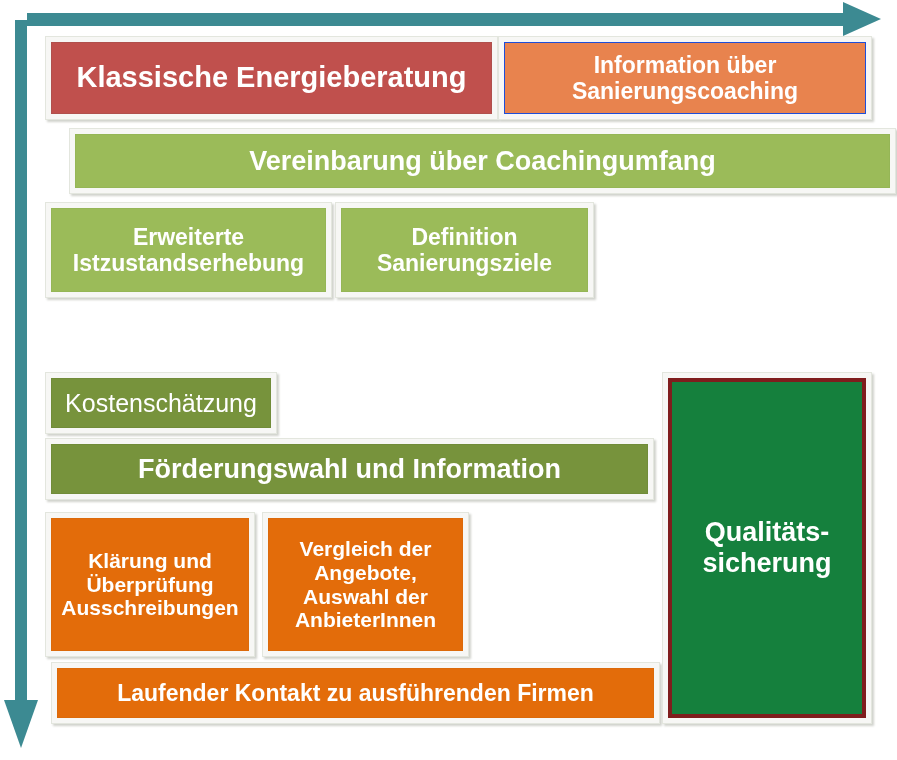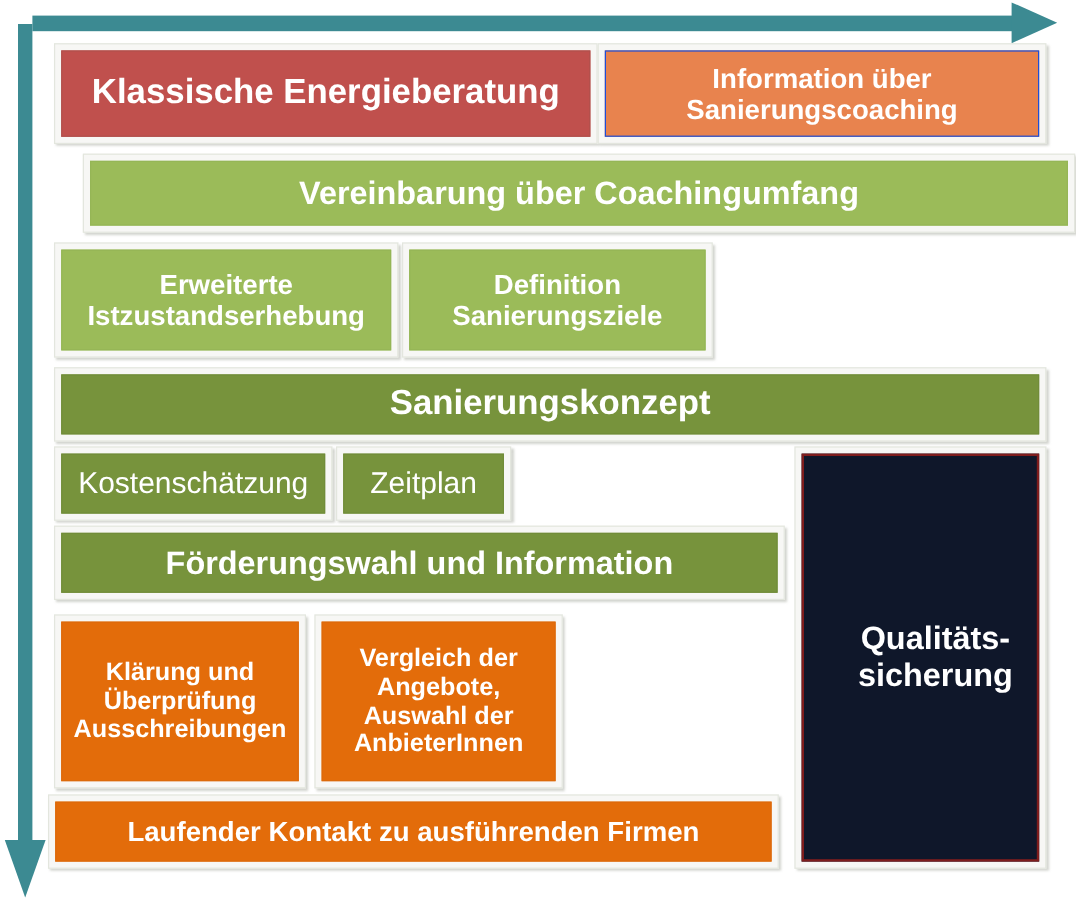--- a/index.html
+++ b/index.html
@@ -79,21 +79,21 @@
     line-height: 1.14;
     padding: 2px 20px;
     overflow: hidden;
   }
 
   .c-red    { background: #C0504D; border: 1px solid #B0504D; }
   .c-orange-lt { background: #E8834E; border: 1px solid #1d4ed8; }
   .c-green-lt  { background: #9BBB59; border: 1px solid #95B656; }
   .c-green-dk  { background: #77933C; border: 1px solid #718C39; }
   .c-orange { background: #E36C0A; border: 1px solid #DC6A0A; }
-  .c-blue   { background: #0f172a; border: 2px solid #7f1d1d; justify-content: flex-end; }
+  .c-blue   { background: #15803d; border: 4px solid #7f1d1d; }
 
   .t-xl  { font-size: 29px; font-weight: bold; }
   .t-lg  { font-size: 27px; font-weight: bold; }
   .t-md  { font-size: 23px; font-weight: bold; }
   .t-sm  { font-size: 21px; font-weight: bold; }
   .t-reg { font-size: 25px; font-weight: normal; }
 </style>
 </head>
 <body>
 
@@ -118,47 +118,41 @@
 
   <div class="frame" style="left:45px; top:202px; width:287px; height:96px;">
     <div class="fill c-green-lt t-md">Erweiterte Istzustandserhebung</div>
   </div>
 
   <div class="frame" style="left:335px; top:202px; width:259px; height:96px;">
     <div class="fill c-green-lt t-md">Definition Sanierungsziele</div>
   </div>
 
 
-  <div class="frame" style="left:45px; top:306px; width:827px; height:62px;">
-    <div class="fill c-green-dk t-xl">Sanierungskonzept</div>
-  </div>
 
   <div class="frame" style="left:45px; top:372px; width:232px; height:62px;">
     <div class="fill c-green-dk t-reg">Kostenschätzung</div>
   </div>
 
-  <div class="frame" style="left:280px; top:372px; width:146px; height:62px;">
-    <div class="fill c-green-dk t-reg">Zeitplan</div>
-  </div>
 
 
   <div class="frame" style="left:45px; top:438px; width:609px; height:62px;">
     <div class="fill c-green-dk t-lg">Förderungswahl und Information</div>
   </div>
 
   <div class="frame" style="left:45px; top:512px; width:210px; height:145px;">
     <div class="fill c-orange t-sm">Klärung und Überprüfung Ausschreibungen</div>
   </div>
 
   <div class="frame" style="left:262px; top:512px; width:207px; height:145px;">
     <div class="fill c-orange t-sm">Vergleich der Angebote, Auswahl der AnbieterInnen</div>
   </div>
 
 
-  <div class="frame" style="left:40px; top:662px; width:609px; height:62px;">
+  <div class="frame" style="left:51px; top:662px; width:609px; height:62px;">
     <div class="fill c-orange t-md">Laufender Kontakt zu ausführenden Firmen</div>
   </div>
 
   <div class="frame" style="left:662px; top:372px; width:210px; height:352px;">
     <div class="fill c-blue t-lg">
       <span style="display:block;">
         <span style="display:block;">Qualitäts-</span>
         <span style="display:block;">sicherung</span>
       </span>
     </div>

